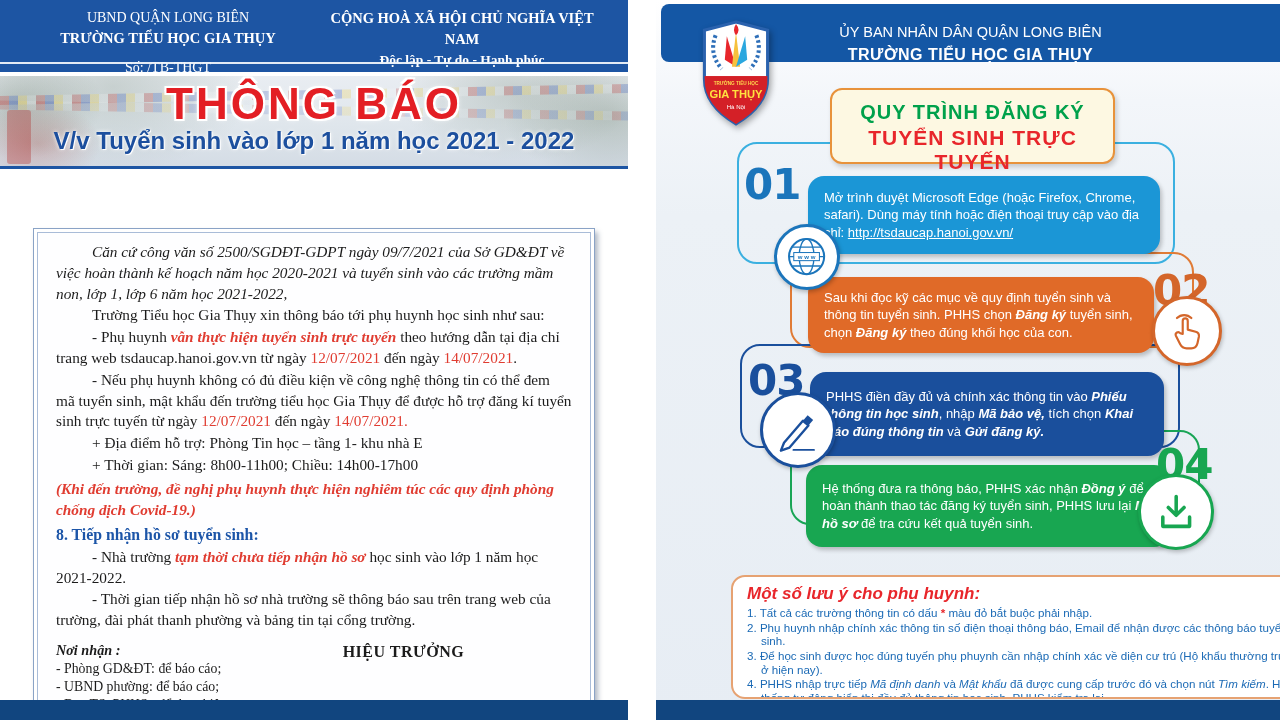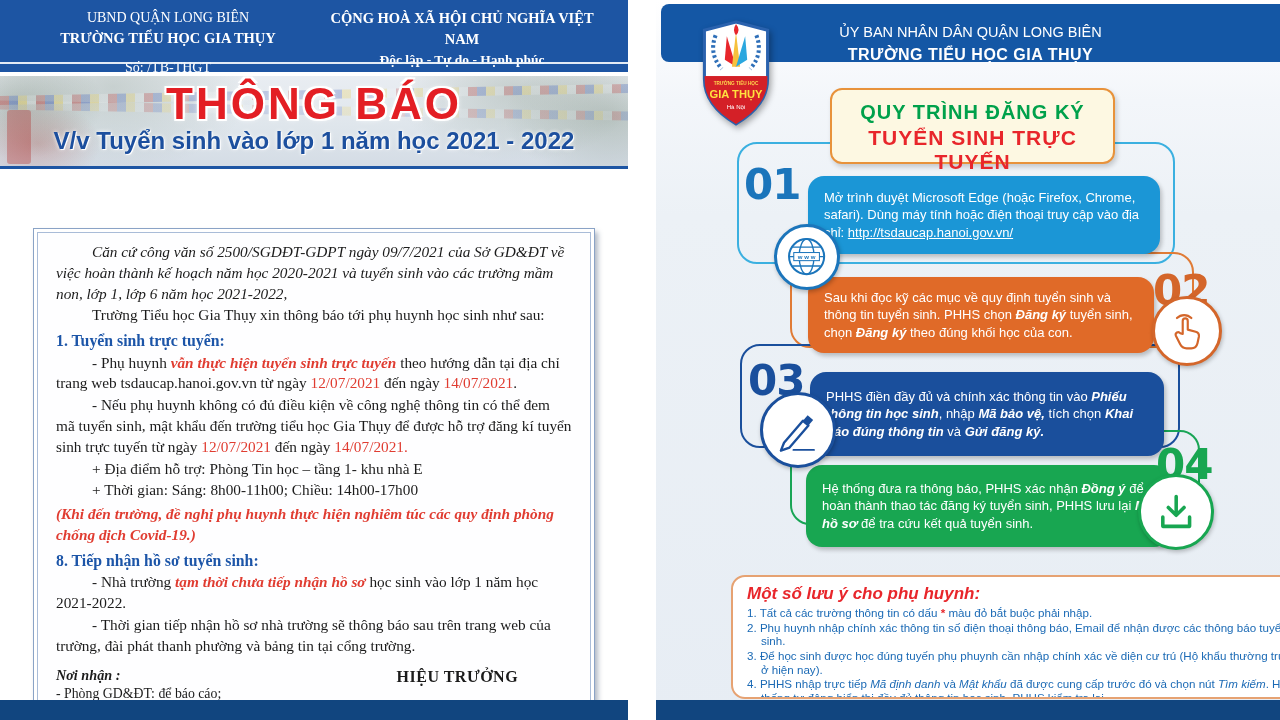--- a/index.html
+++ b/index.html
@@ -50,21 +50,21 @@
   .doc-box p { margin:0 0 1px; text-indent:36px; }
   .p-intro { font-style:italic; }
   .heading { color:#1c55a8; font-weight:bold; text-indent:0 !important; margin:4px 0 1px !important; font-size:15.8px; }
   .red { color:#e03c31; }
   .redem { color:#e03c31; font-weight:bold; font-style:italic; }
   .covid { color:#e03c31; font-weight:bold; font-style:italic; text-indent:0 !important; margin:3px 0 2px !important; }
 
   .doc-footer { display:flex; margin-top:10px; }
   .recips { flex:1.25; font-size:13.8px; line-height:1.32; }
   .recips .label { font-weight:bold; font-style:italic; font-size:14.2px; }
-  .sig { flex:1; text-align:center; font-weight:bold; }
+  .sig { flex:1; font-weight:bold; }
   .sig-title { font-size:16px; letter-spacing:.5px; }
   .sig-name { margin-top:36px; font-size:16.5px; }
 
   .bar { position:absolute; left:0; right:0; bottom:0; height:20px; background:#11457f; }
 
   
   .page-right { left:656px; width:624px;
       background:linear-gradient(180deg,#ffffff 0%,#f3f6fa 14%,#ecf1f6 30%,#e7edf4 100%); }
   .r-band { position:absolute; left:5px; top:4px; width:619px; height:58px; background:#1457a5;
       border-radius:8px 0 0 8px; color:#fff; text-align:center; padding-top:18px; line-height:1.45; }
@@ -142,21 +142,20 @@
       <div class="bunting b1"></div>
       <div class="bunting b2"></div>
       <div class="banner-title">THÔNG BÁO</div>
       <div class="banner-sub">V/v Tuyển sinh vào lớp 1 năm học 2021 - 2022</div>
     </div>
 
     <div class="doc-box">
       <p class="p-intro"><span>Căn cứ công văn số 2500/SGDĐT-GDPT ngày 09/7/2021 của Sở GD&amp;ĐT về việc hoàn thành kế hoạch năm học 2020-2021 và tuyển  sinh vào các trường mầm non, lớp 1, lớp 6 năm học 2021-2022,</span></p>
       <p><span>Trường Tiểu học Gia Thụy xin thông báo tới phụ huynh học sinh như sau:</span></p>
 
-      <p class="heading">1. Tuyển sinh trực tuyến:</p>
       <p><span>- Phụ huynh </span><span class="redem">vẫn thực hiện tuyển sinh trực tuyến</span><span> theo hướng dẫn tại địa chỉ trang web tsdaucap.hanoi.gov.vn  từ ngày </span><span class="red">12/07/2021</span><span> đến ngày </span><span class="red">14/07/2021</span><span>.</span></p>
       <p><span>- Nếu phụ huynh không có đủ điều kiện về công nghệ thông tin có thể đem mã tuyển sinh, mật khẩu đến trường tiểu học Gia Thụy để được hỗ trợ đăng kí tuyển sinh trực tuyến từ ngày </span><span class="red">12/07/2021</span><span> đến ngày </span><span class="red">14/07/2021.</span></p>
       <p><span>+ Địa điểm hỗ trợ: Phòng Tin học – tầng 1- khu nhà E</span></p>
       <p><span>+ Thời gian: Sáng: 8h00-11h00; Chiều: 14h00-17h00</span></p>
       <p class="covid">(Khi đến trường, đề nghị phụ huynh thực hiện nghiêm túc các quy định phòng chống dịch Covid-19.)</p>
 
       <p class="heading">8. Tiếp nhận hồ sơ tuyển sinh:</p>
       <p><span>- Nhà trường </span><span class="redem">tạm thời chưa tiếp nhận hồ sơ</span><span> học sinh vào lớp 1 năm học 2021-2022.</span></p>
       <p><span>- Thời gian tiếp nhận hồ sơ nhà trường sẽ thông báo sau trên trang web của trường, đài phát thanh phường và bảng tin tại cổng trường.</span></p>
 

